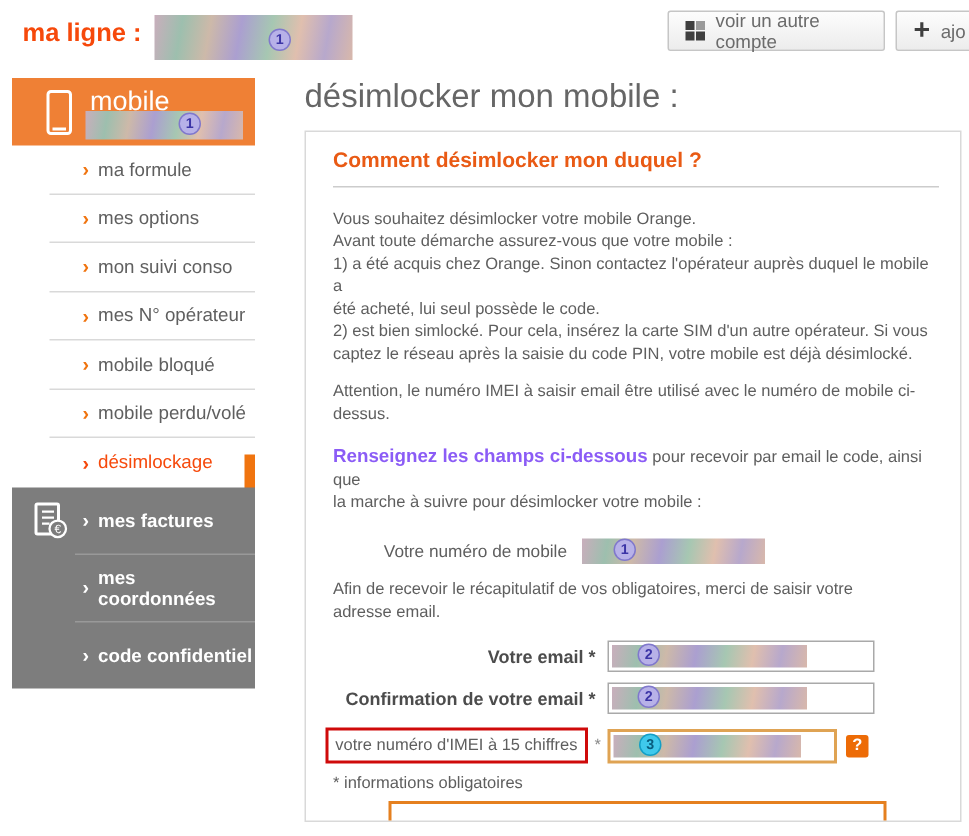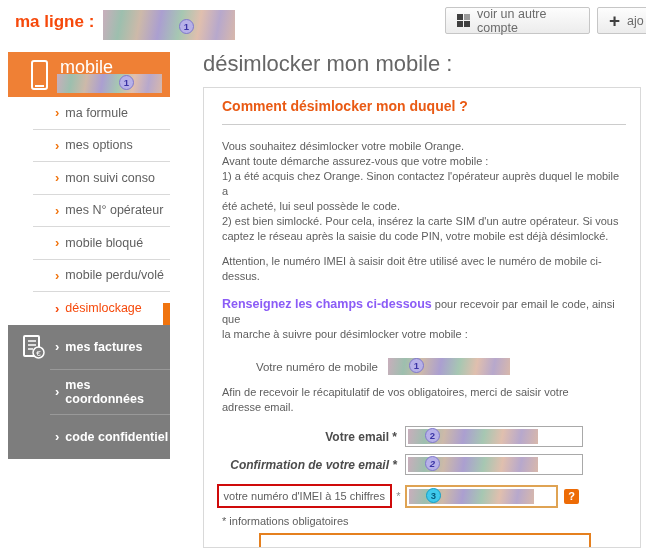--- a/index.html
+++ b/index.html
@@ -77,21 +77,21 @@
   .row-mobile { margin-top:16px; }
   .flabel-sm { width:156px; text-align:right; margin-right:10px; font-size:11.5px; color:#5e5e5e; }
   .flabel { width:175px; text-align:right; margin-right:8px; font-size:12px; font-weight:bold; color:#4c4c4c; }
   .mobile-redaction { width:122px; height:17px; }
   .field {
     width:178px; height:21px; border:1px solid #a9a9a9; background:#fff;
     display:flex; align-items:center; padding-left:2px;
   }
   .field .redaction { width:130px; height:15px; }
   .row-email { margin-top:11px; }
-  .row-confirm { margin-top:7px;font-style:italic; }
+  .row-confirm { margin-top:7px; }
   .row-imei { margin-top:9px; }
   .imei-wrap { width:170px; display:flex; justify-content:flex-end; }
   .imei-label-box { border:2px solid #cf0a0a; padding:4px 5px; font-size:11px; color:#5e5e5e; white-space:nowrap; }
   .imei-star { width:13px; text-align:center; font-size:11px; color:#888; }
   .field.imei { width:153px; height:23px; border:2px solid #dfa353; }
   .field.imei .redaction { width:125px; }
   .help-btn {
     width:15px; height:15px; margin-left:6px; background:#ed6b06; color:#fff;
     font-size:11px; font-weight:bold; display:flex; align-items:center; justify-content:center;
     border-radius:2px; cursor:pointer;
@@ -196,21 +196,21 @@
     <h1 class="page-title">désimlocker mon mobile :</h1>
     <div class="content-box">
       <div class="box-heading">Comment désimlocker mon duquel ?</div>
       <div class="box-rule"></div>
       <p class="para p-intro">Vous souhaitez désimlocker votre mobile Orange.</p>
       <p class="para p-check">Avant toute démarche assurez-vous que votre mobile :
 1) a été acquis chez Orange. Sinon contactez l'opérateur auprès duquel le mobile a
 été acheté, lui seul possède le code.
 2) est bien simlocké. Pour cela, insérez la carte SIM d'un autre opérateur. Si vous
 captez le réseau après la saisie du code PIN, votre mobile est déjà désimlocké.</p>
-      <p class="para p-warn">Attention, le numéro IMEI à saisir doit être utilisé avec le numéro de mobile ci-dessus.</p>
+      <p class="para p-warn">Attention, le numéro IMEI à saisir email être utilisé avec le numéro de mobile ci-dessus.</p>
       <p class="para p-instr"><span class="lead">Renseignez les champs ci-dessous</span><span> pour recevoir par email le code, ainsi que
 la marche à suivre pour désimlocker votre mobile :</span></p>
 
       <div class="form-row row-mobile">
         <span class="flabel-sm">Votre numéro de mobile</span>
         <span class="redaction mobile-redaction">
             <span class="marker" style="left:21px;top:0px;">1</span>
           </span>
       </div>
 

